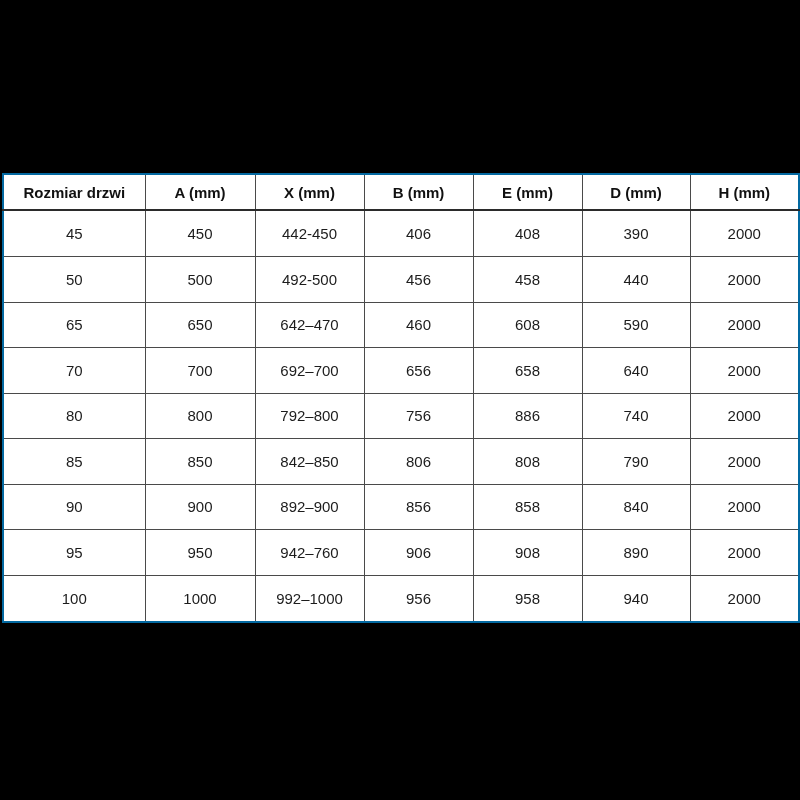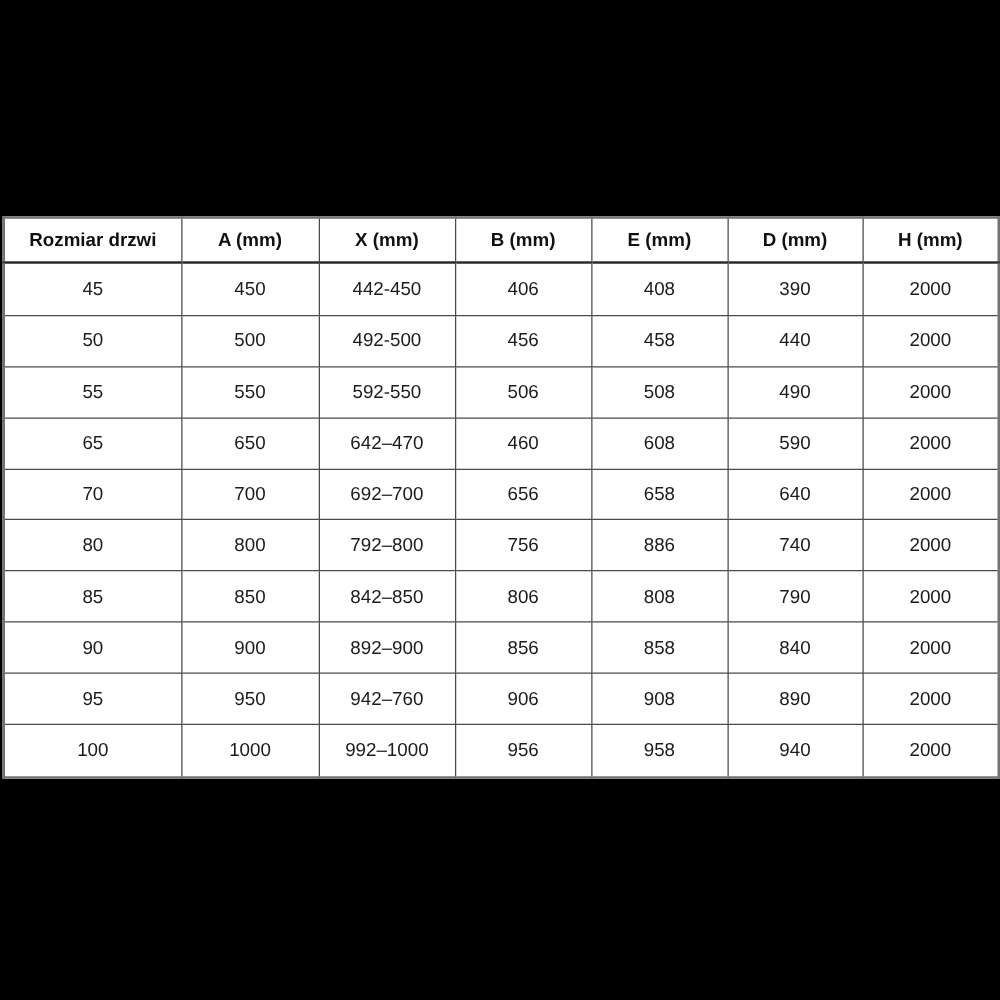--- a/index.html
+++ b/index.html
@@ -28,21 +28,21 @@
   .spec-table th,
   .spec-table td {
     border: 1px solid #4a4a4a;
     text-align: center;
     vertical-align: middle;
     padding: 0;
     overflow: hidden;
     white-space: nowrap;
   }
   .spec-table {
-    border: 2px solid #737373;
+    border: 2px solid #0369a1;
   }
   .spec-table thead tr {
     height: 36px;
   }
   .spec-table thead th {
     font-size: 15px;
     font-weight: bold;
     color: #111111;
     border-bottom: 2px solid #2b2b2b;
   }
@@ -87,29 +87,20 @@
           <td>390</td>
           <td>2000</td>
         </tr>
         <tr>
           <td>50</td>
           <td>500</td>
           <td>492-500</td>
           <td>456</td>
           <td>458</td>
           <td>440</td>
-          <td>2000</td>
-        </tr>
-        <tr>
-          <td>55</td>
-          <td>550</td>
-          <td>592-550</td>
-          <td>506</td>
-          <td>508</td>
-          <td>490</td>
           <td>2000</td>
         </tr>
         <tr>
           <td>65</td>
           <td>650</td>
           <td>642–470</td>
           <td>460</td>
           <td>608</td>
           <td>590</td>
           <td>2000</td>

